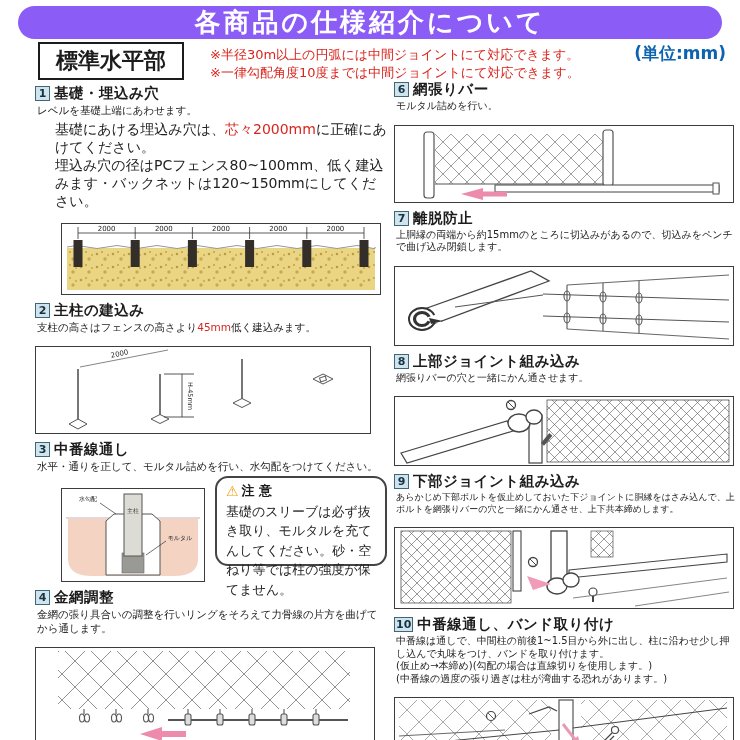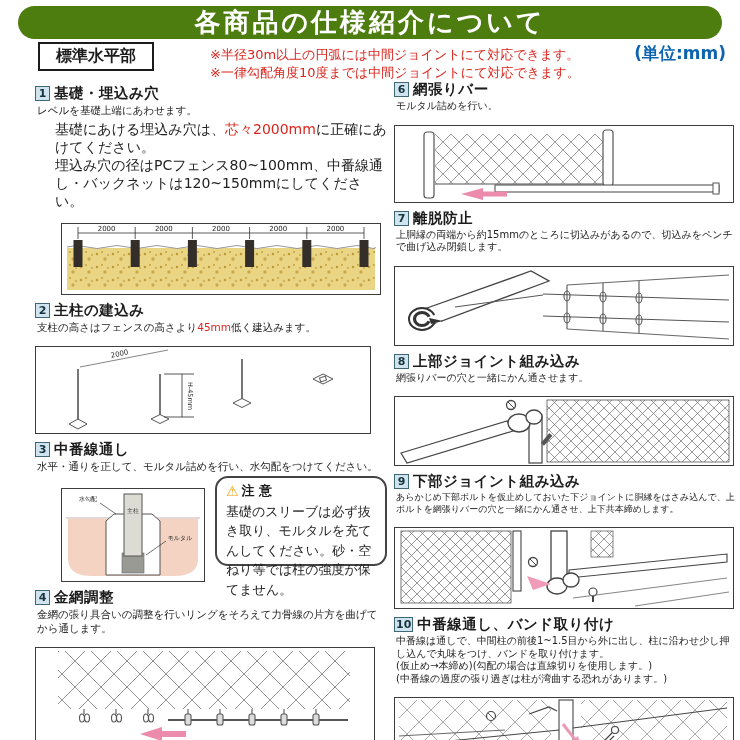--- a/index.html
+++ b/index.html
@@ -1,22 +1,22 @@
 <!DOCTYPE html>
 <html><head>
 <meta charset="utf-8">
 <style>
   html,body{margin:0;padding:0;}
   body{width:740px;height:740px;background:#fff;font-family:"DejaVu Sans",sans-serif;color:#1c1c1c;}
   #page{position:relative;width:740px;height:740px;overflow:hidden;background:#fff;}
 
   
-  .banner{position:absolute;left:18px;top:6px;width:704px;height:33px;background:#4d7c0f;border-radius:17px;display:flex;align-items:center;justify-content:center;}
+  .banner{position:absolute;left:18px;top:6px;width:704px;height:33px;background:#8b5cf6;border-radius:17px;display:flex;align-items:center;justify-content:center;}
   .banner-title{color:#fff;font-size:26px;font-weight:bold;letter-spacing:3px;}
-  .label-box{position:absolute;left:38px;top:42px;border:2px solid #1c1c1c;padding:2px 16px;font-size:16px;font-weight:bold;background:#fff;}
+  .label-box{position:absolute;left:38px;top:42px;border:2px solid #1c1c1c;padding:2px 16px;font-size:22px;font-weight:bold;background:#fff;}
   .notes{position:absolute;left:186px;top:46px;color:#d9251d;font-size:13px;line-height:1.4;font-weight:normal;margin-left:24px;}
   .unit{position:absolute;right:14px;top:42px;color:#0e63b0;font-size:17px;font-weight:bold;}
 
   
   .col-left{position:absolute;left:35px;top:84px;width:352px;}
   .col-right{position:absolute;left:394px;top:80px;width:345px;}
   .section{margin-bottom:6px;}
   .sec-head{display:flex;align-items:center;gap:4px;margin-bottom:1px;}
   .badge{display:inline-flex;align-items:center;justify-content:center;min-width:15px;height:15px;padding:0 1px;background:#cfe4ee;border:1px solid #3f6675;color:#17333d;font-size:11px;font-weight:bold;line-height:1;box-sizing:border-box;}
   .sec-title{font-size:14.5px;font-weight:bold;color:#1c1c1c;letter-spacing:0.5px;}
@@ -55,21 +55,21 @@
   <div class="col-left">
 
     <div class="section">
       <div class="sec-head">
         <span class="badge">1</span>
         <span class="sec-title">基礎・埋込み穴</span>
       </div>
       <div class="sec-body">レベルを基礎上端にあわせます。</div>
       <div class="note-small">
         <span>基礎にあける埋込み穴は、</span><span class="red">芯々2000mm</span><span>に正確にあけてください。</span><br>
-        <span>埋込み穴の径はPCフェンス80~100mm、中番線通し・バックネットは120~150mmにしてください。</span>
+        <span>埋込み穴の径はPCフェンス80~100mm、低く建込みます・バックネットは120~150mmにしてください。</span>
       </div>
       <div class="diagram indent" style="width:320px;">
         <svg viewBox="0 0 318 70" width="318" height="70">
           <defs>
             <pattern id="sdots" width="16" height="13" patternUnits="userSpaceOnUse">
               <circle cx="3" cy="4" r="1.3" fill="#bf9c3a"></circle>
                 <circle cx="11" cy="9" r="1.7" fill="#caa84b"></circle>
                 <circle cx="8" cy="2" r="0.9" fill="#bf9c3a"></circle>
                 <circle cx="14" cy="5" r="1" fill="#caa84b"></circle>
             </pattern>

